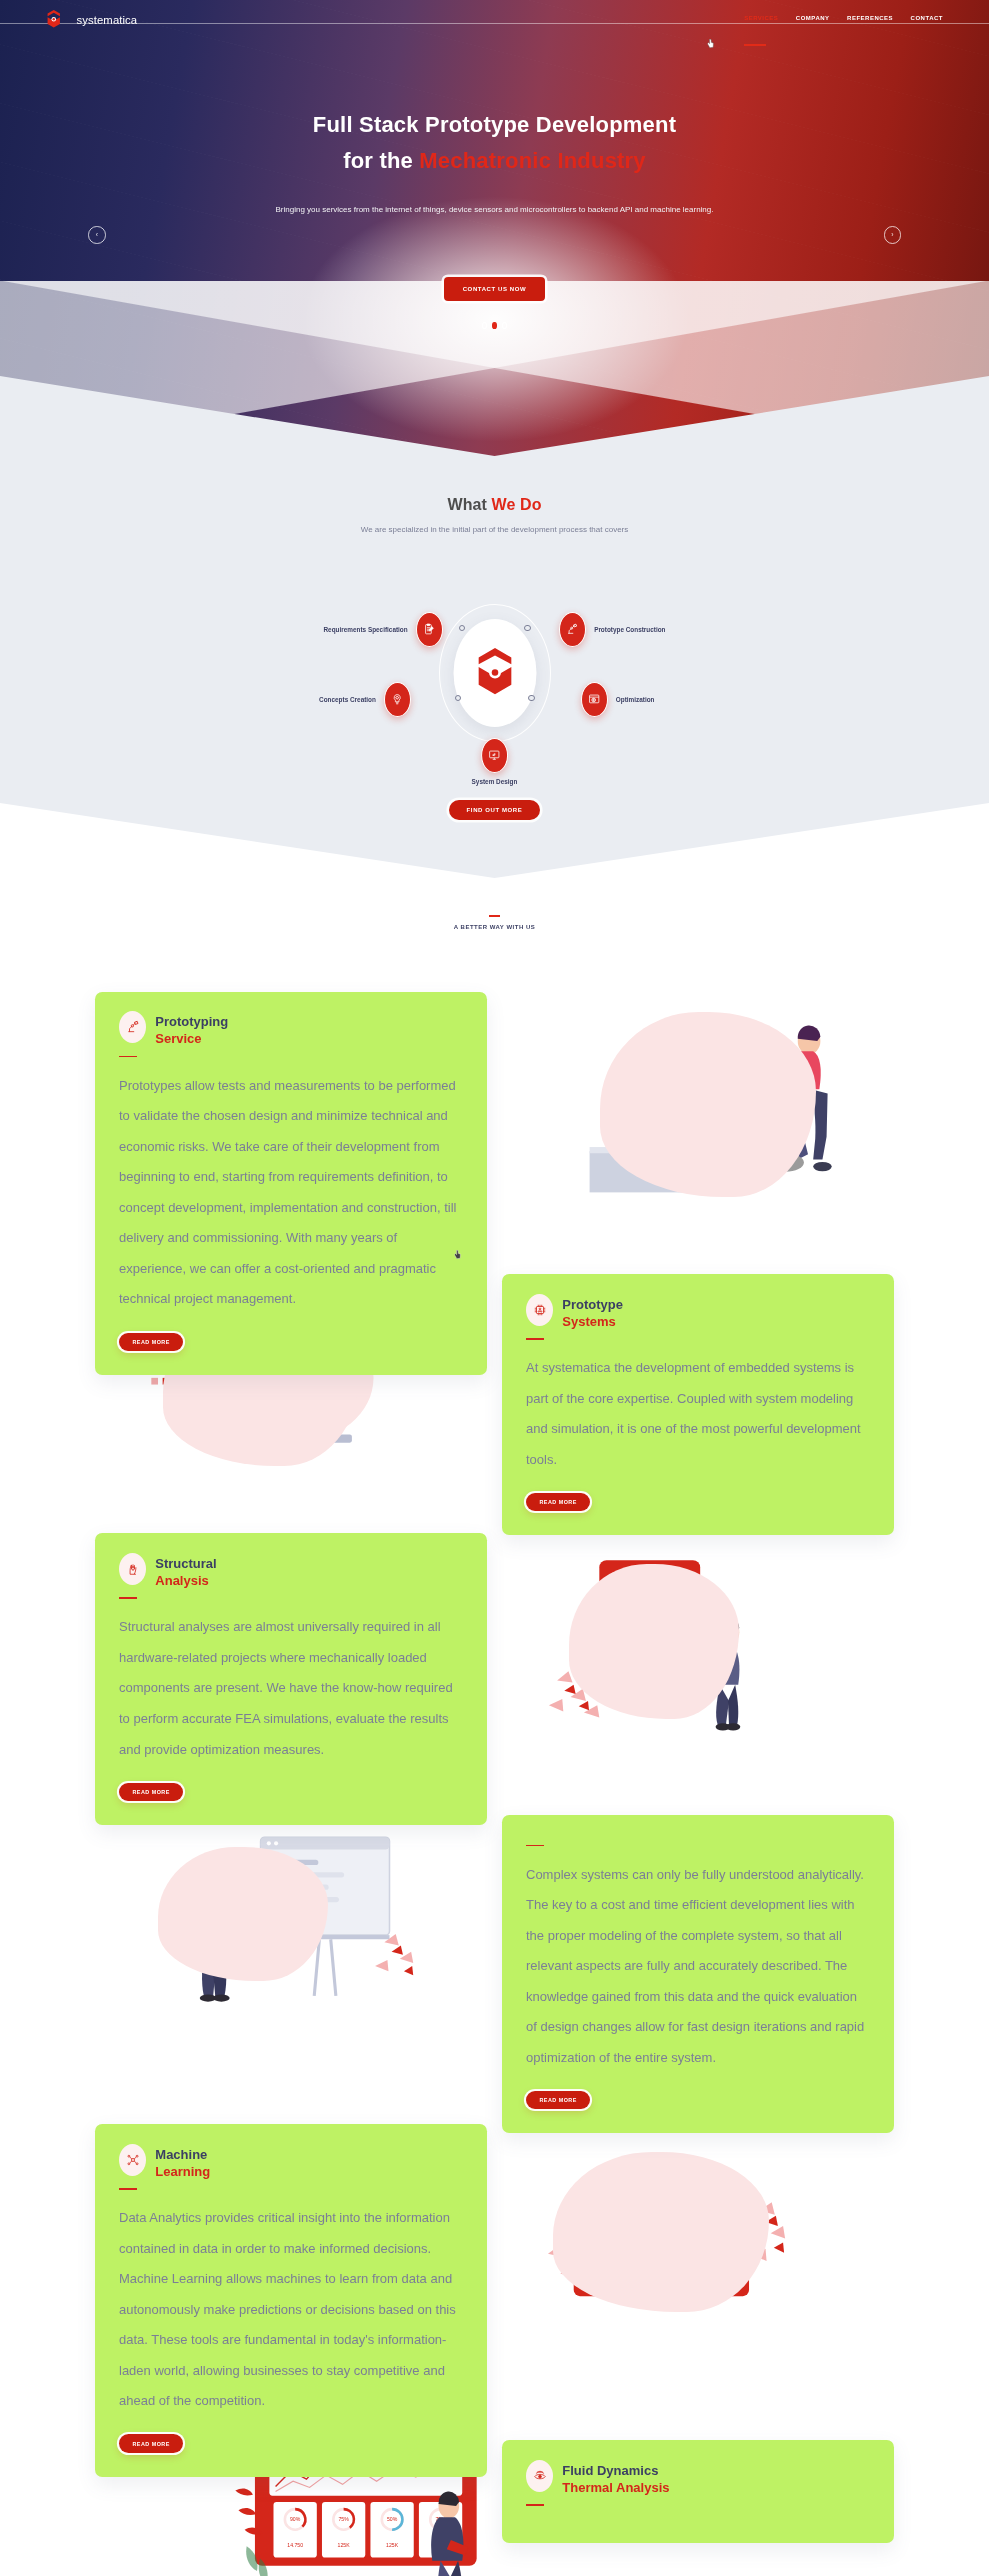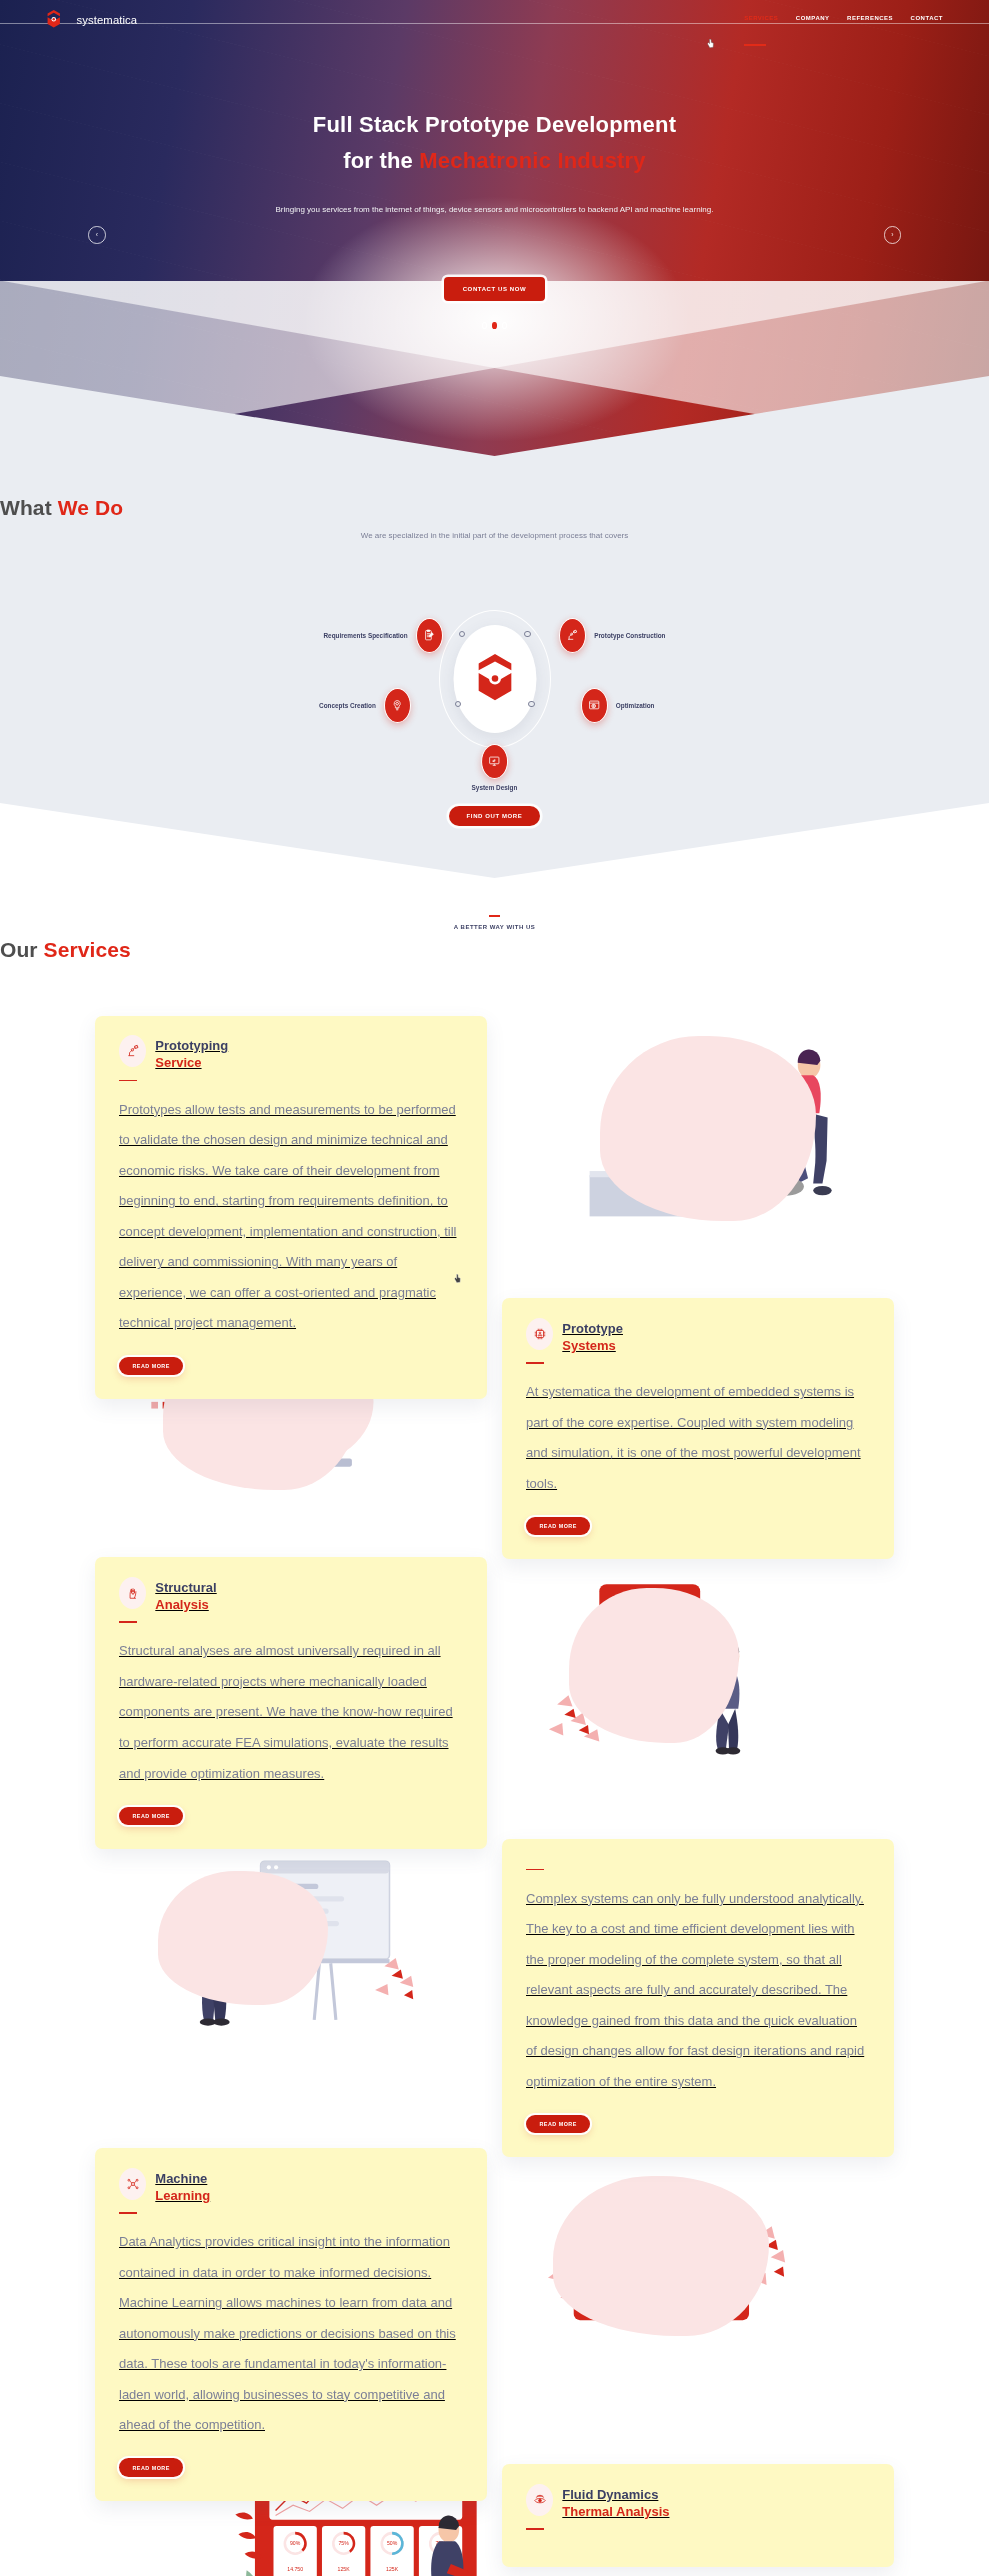--- a/index.html
+++ b/index.html
@@ -90,21 +90,21 @@
   .arrow-right { right:88px; }
 
   
   .wedo {
     position:relative; width:989px; height:422px; background:#eaedf2; overflow:hidden;
   }
   .wedo-bottom {
     position:absolute; left:0; right:0; bottom:0; height:75px; background:#ffffff;
     clip-path: polygon(0 100%, 0 0, 50% 100%, 100% 0, 100% 100%);
   }
-  .sec-title { font-size:21px; font-weight:700; color:#4e4e4e; letter-spacing:0.1px; }
+  .sec-title { text-align:center; font-size:16px; font-weight:700; color:#4e4e4e; letter-spacing:0.1px; }
   .sec-title .accent { color:#e02718; }
   .sec-sub { text-align:center; font-size:8px; color:#7b7f96; margin-top:7.7px; line-height:2.0; }
   .wedo .sec-title { padding-top:40px; }
   .diagram {
     position:relative; width:392px; height:206px; margin:32px auto 0;
   }
   .hub {
     position:absolute; left:50%; top:50%; transform:translate(-50%,-50%);
     width:83px; height:108px; border-radius:50%; background:#fff;
     display:flex; align-items:center; justify-content:center;
@@ -147,22 +147,22 @@
   .tiny-rule { width:11.3px; height:1.5px; background:#e02718; margin:0 auto 7.2px; }
   .eyebrow {
     text-align:center; font-size:6px; letter-spacing:0.5px; color:#3b3f63;
     font-weight:700; text-transform:uppercase; margin-bottom:8.2px;
   }
   .services-head .sec-sub { max-width:526px; margin:7.2px auto 0; }
 
   
   .svc-row { position:relative; width:891px; margin:0 auto; height:294px; }
   .svc-card {
-    position:absolute; top:20.6px; width:392px; background:#fef9c3; border-radius:7.2px;
-    box-shadow:0 7.2px 19.6px rgba(90,100,130,0.10); padding:21.6px 24px 24px; z-index:4;text-decoration:underline;
+    position:absolute; top:20.6px; width:392px; background:#bef264; border-radius:7.2px;
+    box-shadow:0 7.2px 19.6px rgba(90,100,130,0.10); padding:21.6px 24px 24px; z-index:4;
   }
   .svc-card.right { right:46px; }
   .svc-card.left  { left:46px; }
   .svc-head { display:flex; align-items:flex-start; gap:9.3px; }
   .svc-ico {
     width:27px; height:32px; border-radius:50%; background:#fdf1f0;
     display:flex; align-items:center; justify-content:center; flex:0 0 auto; margin-top:-2.1px;
   }
   .svc-t1 { font-size:13px; font-weight:700; color:#3b3f63; line-height:1.32; }
   .svc-t2 { font-size:13px; font-weight:700; color:#d4261a; line-height:1.32; }
@@ -314,23 +314,20 @@
       </div>
     </div>
 
     <button class="findout">FIND OUT MORE</button>
     <div class="wedo-bottom"></div>
   </section>
 
   <section class="services-head">
     <div class="tiny-rule"></div>
     <div class="eyebrow">A BETTER WAY WITH US</div>
-    <h2 class="sec-title">
-      <span>Our </span><span class="accent">Services</span>
-    </h2>
   </section>
 
   <div class="svc-row" style="margin-top:28px;">
     <div class="svc-art right">
       <div class="blob" style="left:31px; top:31px; width:216px; height:185px;"></div>
       <svg width="340" height="227" viewBox="0 0 660 440">
         <rect x="40" y="330" width="230" height="80" fill="#cdd2e0"></rect>
         <rect x="40" y="322" width="230" height="12" fill="#e2e5ee"></rect>
         <path d="M95 330c0-48 28-70 60-70s60 22 60 70z" fill="#4d4f7c"></path>
         <rect x="108" y="268" width="96" height="62" rx="6" fill="#4a4a55"></rect>

